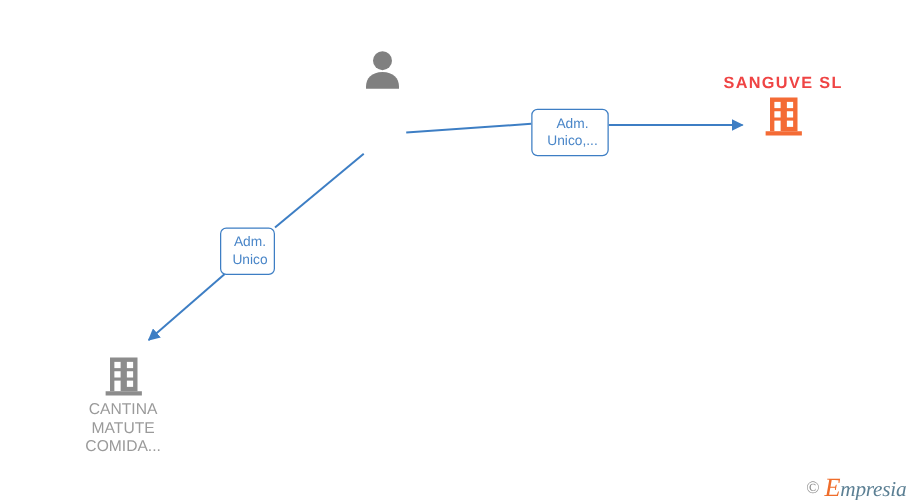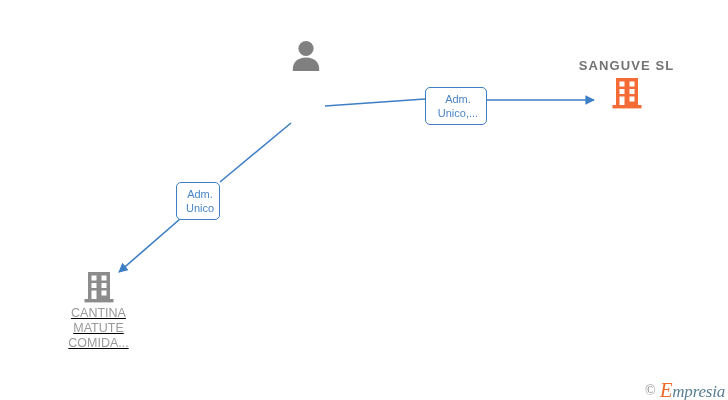--- a/index.html
+++ b/index.html
@@ -56,25 +56,24 @@
   .company-node {
     width: 125px;
     text-align: center;
   }
   .company-node.right {
     left: 564px;
     top: 58px;
   }
   .company-node.bottom {
     left: 36px;
-    top: 268px;
-    text-decoration: underline;
+    top: 282px;
   }
   .company-title {
-    color: #737373;
+    color: #ef4444;
     font-size: 13px;
     font-weight: bold;
     letter-spacing: 1.1px;
     line-height: 16px;
   }
   .company-icon-wrap {
     height: 38px;
     display: flex;
     align-items: center;
     justify-content: center;

